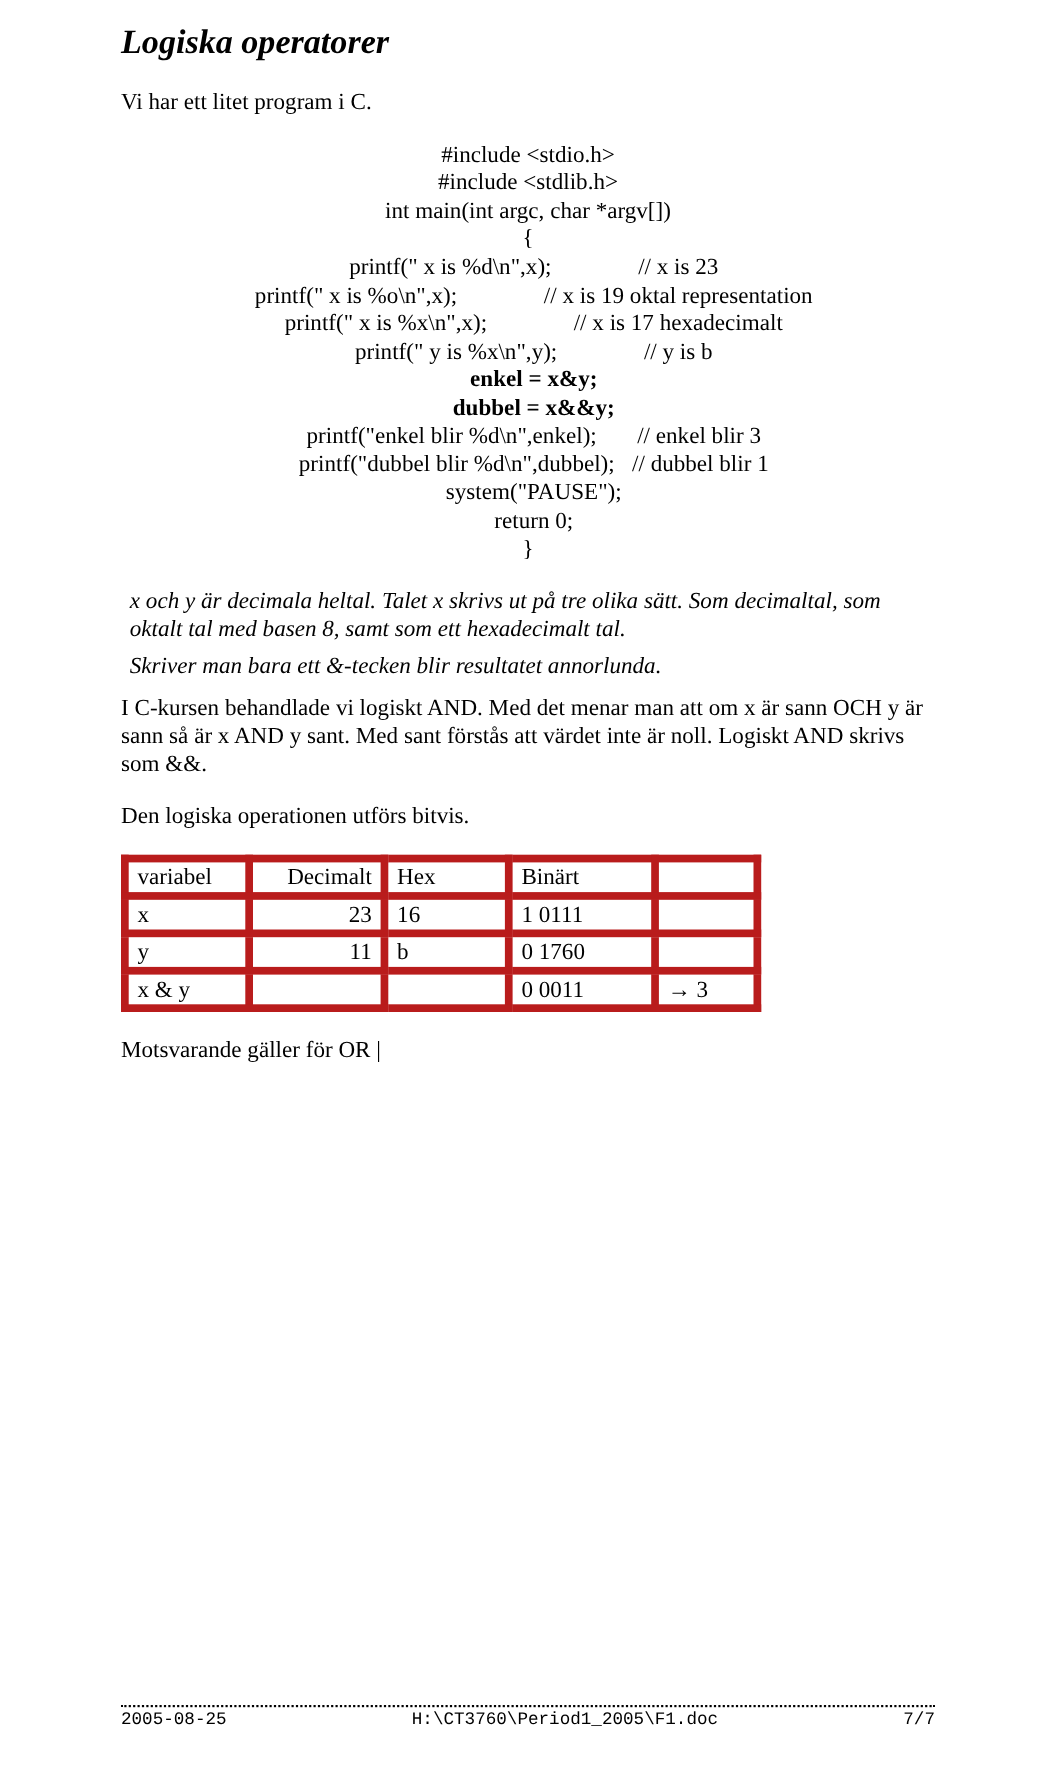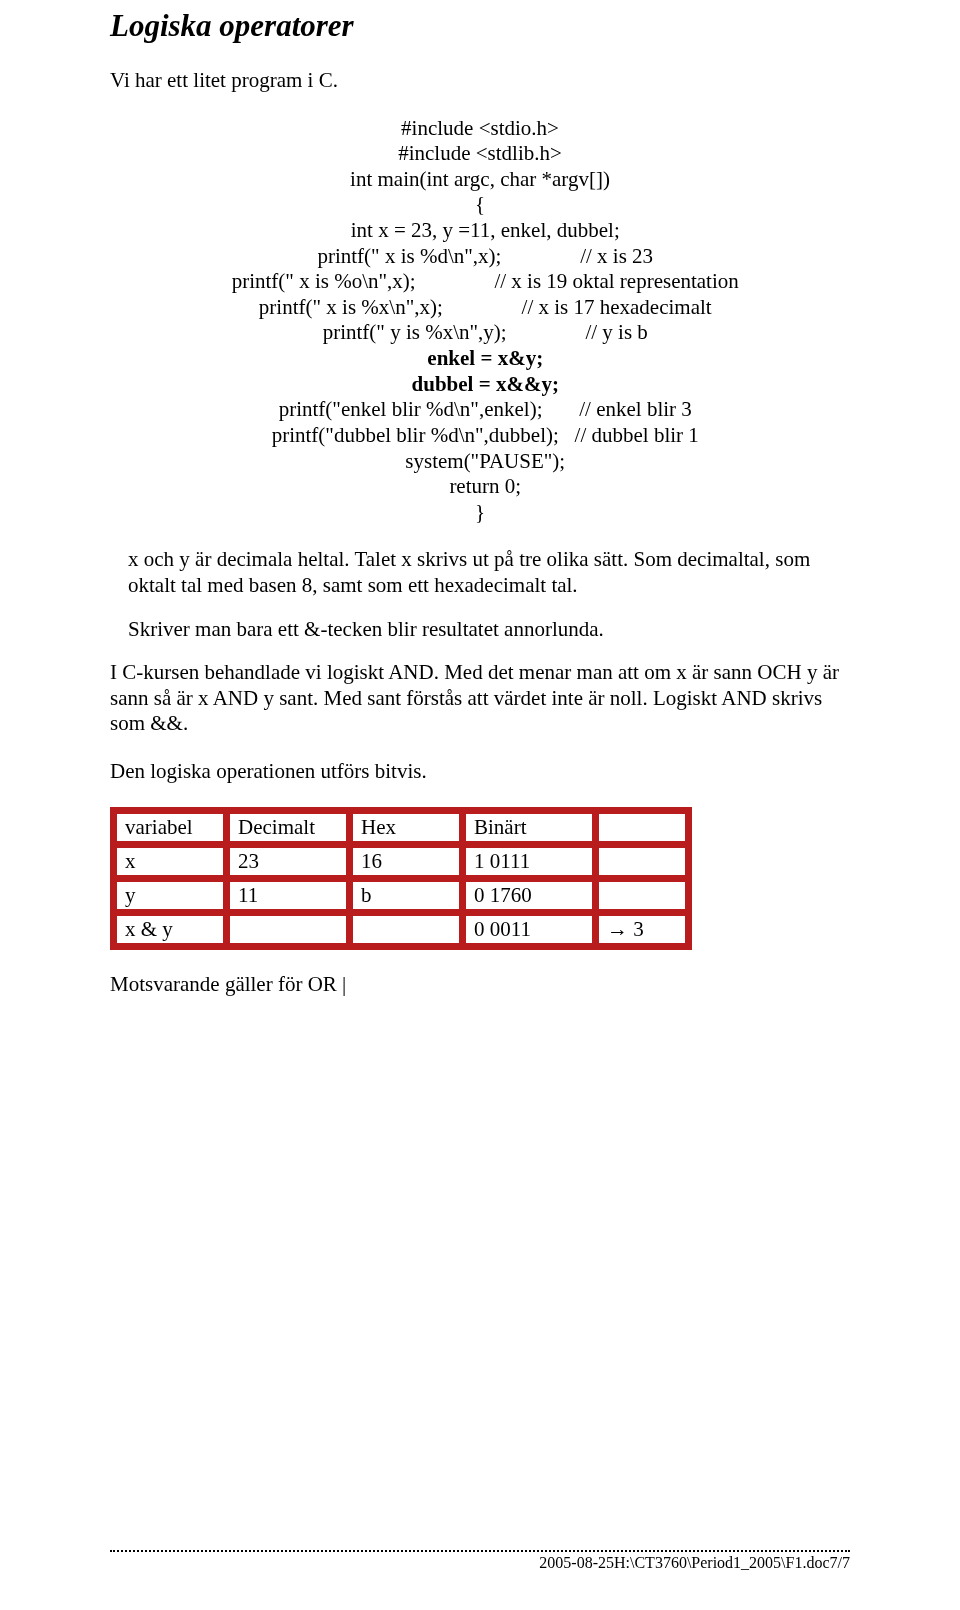--- a/index.html
+++ b/index.html
@@ -6,38 +6,39 @@
     margin: 0;
     padding: 0;
     background: #fff;
     font-family: "Times New Roman", Times, serif;
     color: #000;
   }
   .page {
     width: 960px;
     height: 1610px;
     box-sizing: border-box;
-    padding: 8px 110px 0 110px;
+    padding: 20px 110px 0 110px;
     position: relative;
   }
   h1.title {
     font-size: 31px;
     font-style: italic;
     font-weight: bold;
     margin: 0 0 24px 0;
   }
   .body-text {
     font-size: 21px;
     line-height: 1.22;
   }
   .para {
     margin: 12px 0 22px 0;
   }
   .para-tight {
-    margin: 18px;
+    margin: 8px;
+    font-style: italic;
   }
   .code-block {
     font-size: 21px;
     line-height: 1.22;
     margin: 0 0 22px 0;
   }
   .code-line {
     white-space: pre;
     text-align: center;
   }
@@ -47,57 +48,57 @@
     font-size: 21px;
     margin: 6px 0 22px 0;
   }
   table.data td {
     border: 7px solid #b91c1c;
     padding: 1px 8px 1px 8px;
     vertical-align: top;
     min-width: 50px;
   }
   table.data td.c0 { width: 90px; }
-  table.data td.c1 { width: 100px; }
+  table.data td.c1 { width: 100px; text-align: right; }
   table.data td.c2 { width: 90px; }
   table.data td.c3 { width: 110px; }
   table.data td.c4 { width: 70px; }
   .footer {
     position: absolute;
     left: 110px;
     right: 110px;
     bottom: 38px;
     font-size: 16px;
   }
   .dots {
     border: none;
     border-top: 2px dotted #000;
     margin: 0 0 2px 0;
   }
   .footer-row {
     display: flex;
-    justify-content: flex-end;
+    justify-content: space-between;
+    font-family: Liberation Mono, monospace;
   }
 </style>
 </head>
 <body>
 
 <div class="page">
 
   <h1 class="title">Logiska operatorer</h1>
 
   <p class="body-text para">Vi har ett litet program i C.</p>
 
   <div class="code-block">
     <div class="code-line">#include &lt;stdio.h&gt;</div>
     <div class="code-line">#include &lt;stdlib.h&gt;</div>
     <div class="code-line"></div>
     <div class="code-line">int main(int argc, char *argv[])</div>
     <div class="code-line">{</div>
-    <div class="code-line">  int x = 23, y =11, enkel, dubbel;</div>
     <div class="code-line"><span>  printf(" x is %d\n",x);</span>               <span>// x is 23</span></div>
     <div class="code-line"><span>  printf(" x is %o\n",x);</span>               <span>// x is 19 oktal representation</span></div>
     <div class="code-line"><span>  printf(" x is %x\n",x);</span>               <span>// x is 17 hexadecimalt</span></div>
     <div class="code-line"><span>  printf(" y is %x\n",y);</span>               <span>// y is b</span></div>
     <div class="code-line bold">  enkel = x&amp;y;</div>
     <div class="code-line bold">  dubbel = x&amp;&amp;y;</div>
     <div class="code-line"><span>  printf("enkel blir %d\n",enkel);</span>       <span>// enkel blir 3</span></div>
     <div class="code-line"><span>  printf("dubbel blir %d\n",dubbel);</span>   <span>// dubbel blir 1</span></div>
     <div class="code-line"></div>
     <div class="code-line">  system("PAUSE");</div>

